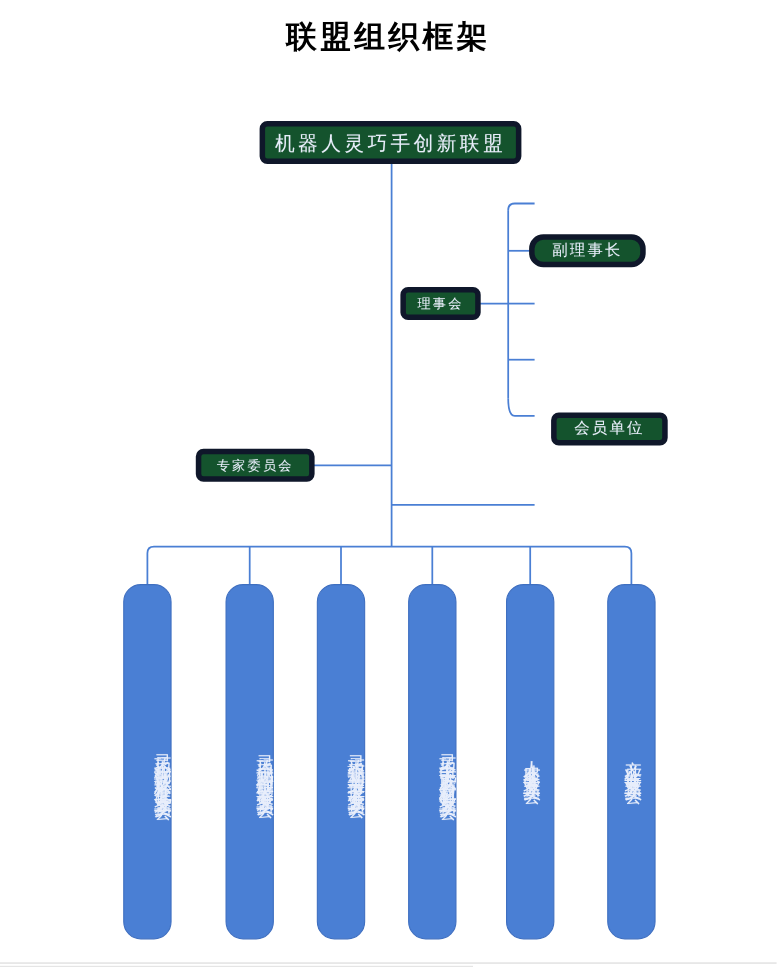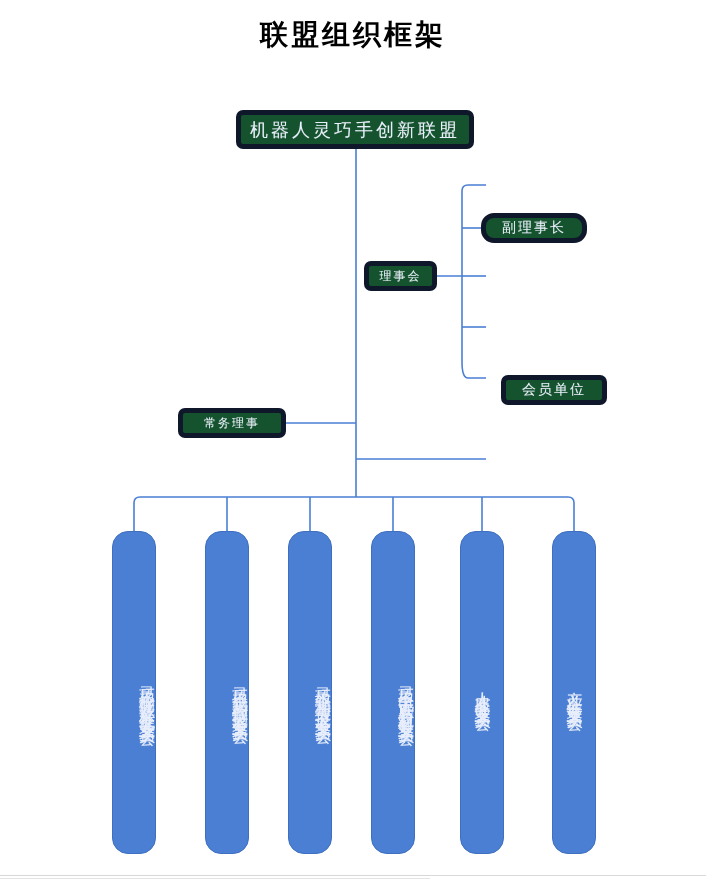--- a/index.html
+++ b/index.html
@@ -157,21 +157,21 @@
 
   <div class="node mid" style="left:320px; top:261px; width:73px; height:30px;">理事会</div>
 
 
   <div class="node role" style="left:481px; top:213px; width:106px; height:30px;border-radius:13px;">副理事长</div>
 
 
 
   <div class="node role" style="left:501px; top:363px; width:106px; height:30px;margin-top:12px;">会员单位</div>
 
-  <div class="node mid" style="left:134px; top:408px; width:108px; height:30px;">常务理事</div>
+  <div class="node mid" style="left:134px; top:408px; width:108px; height:30px;">专家委员会</div>
 
 
   <div class="node vert" style="left:112px; top:531px; width:44px; height:323px;">灵巧手检测认证及标准化专业委员会</div>
 
   <div class="node vert" style="left:205px; top:531px; width:44px; height:323px;">灵巧手感知与控制技术专业委员会</div>
 
   <div class="node vert" style="left:288px; top:531px; width:44px; height:323px;">灵巧手驱动与关节技术专业委员会</div>
 
   <div class="node vert" style="left:371px; top:531px; width:44px; height:323px;">灵巧手电子皮肤与新材料专业委员会</div>
 

